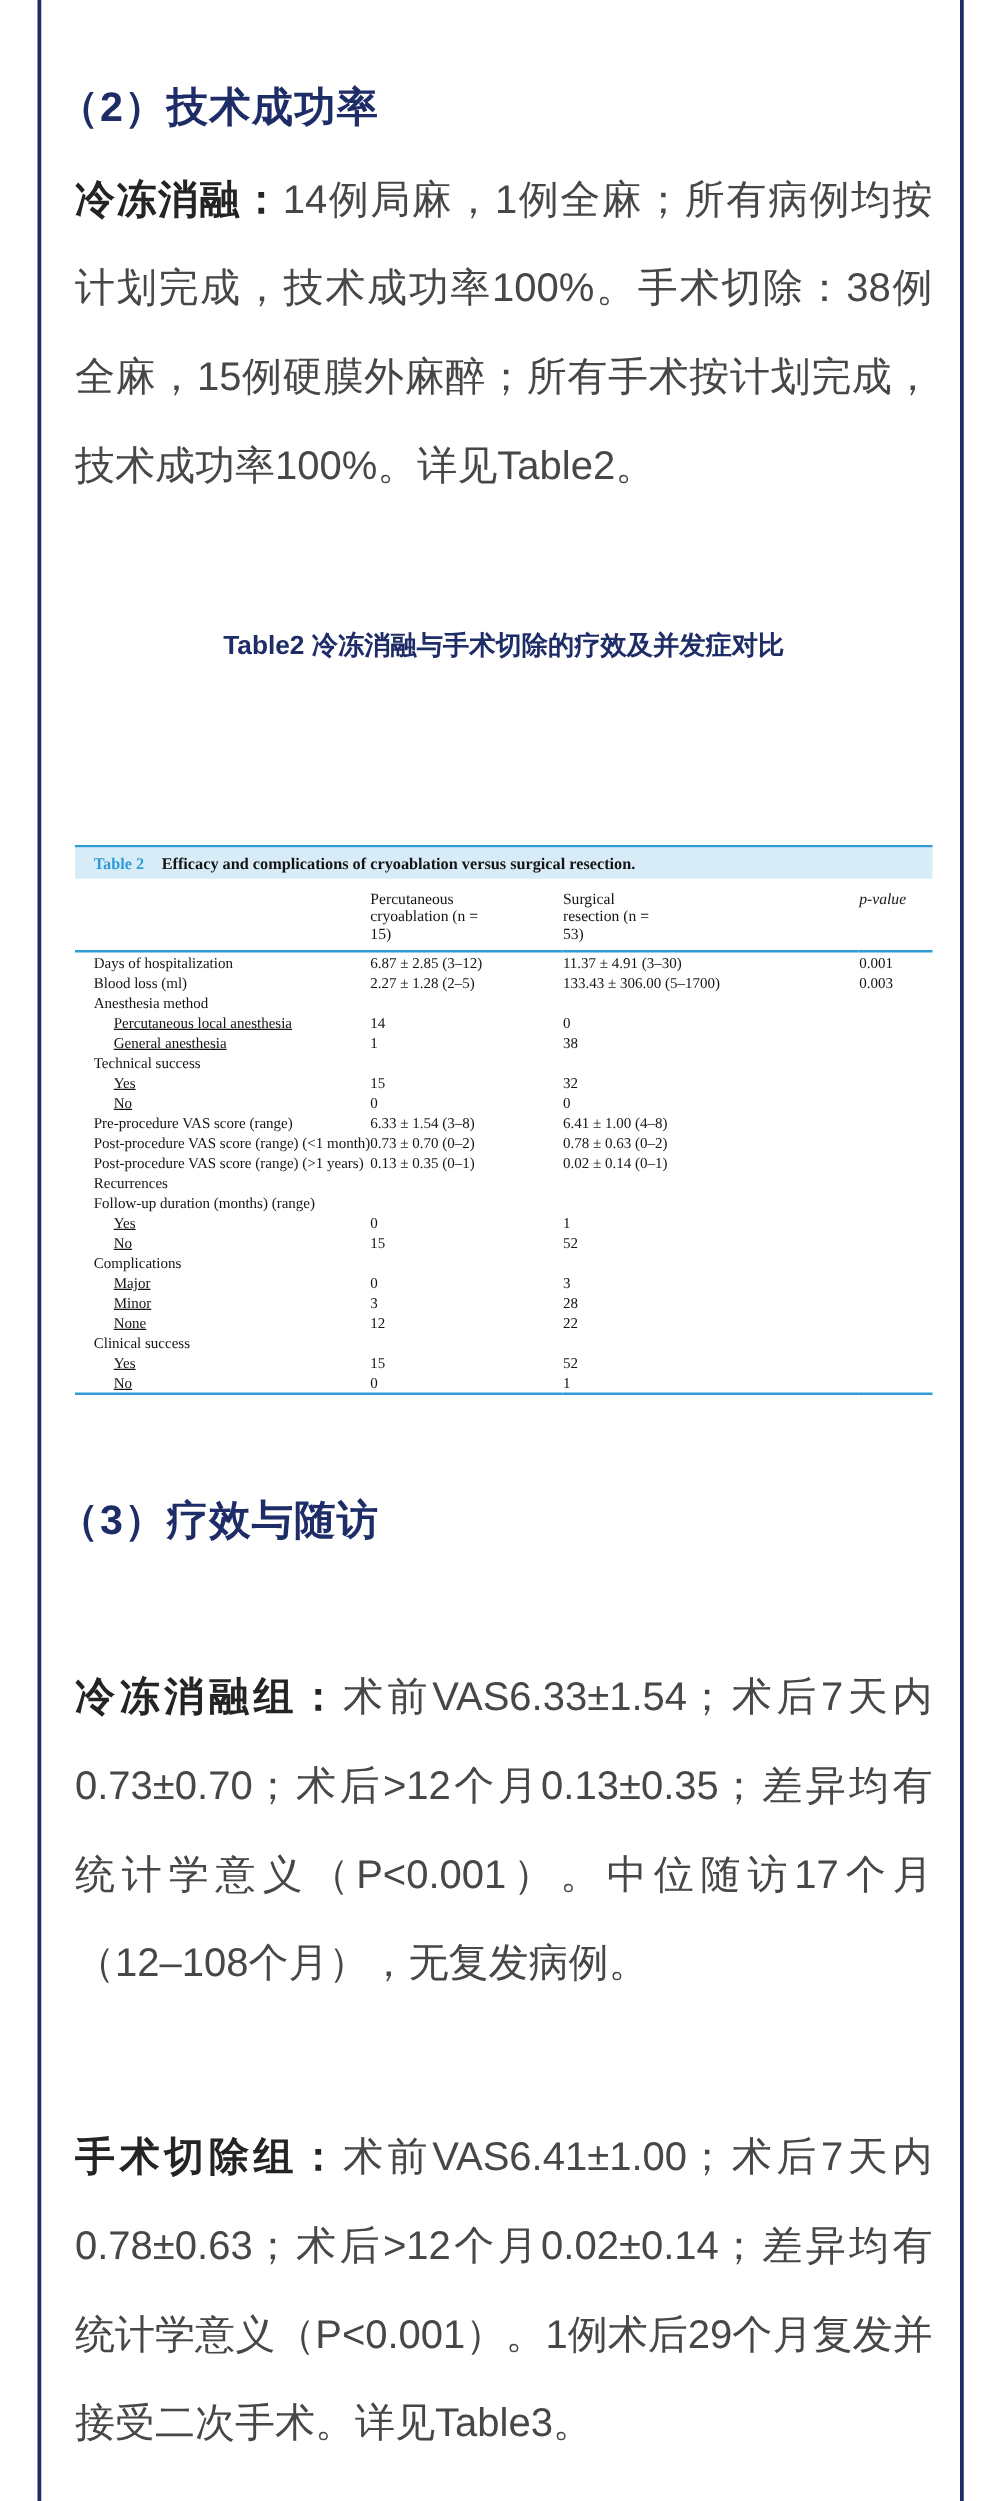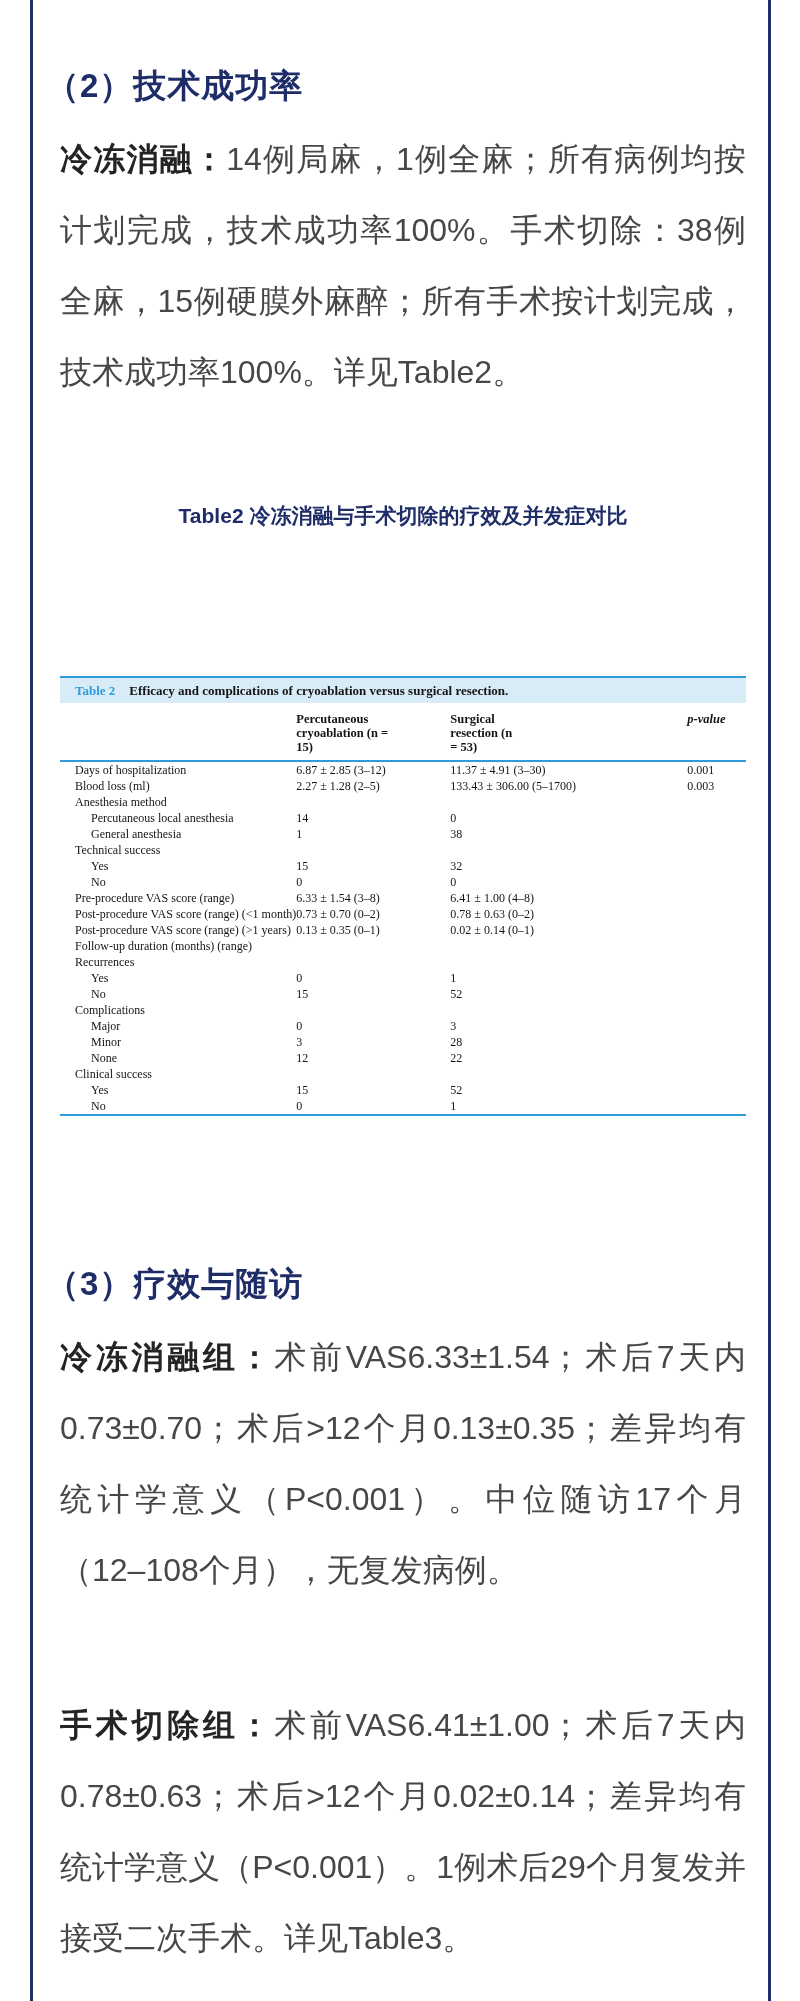--- a/index.html
+++ b/index.html
@@ -9,21 +9,21 @@
   }
   .side-border { position:absolute; top:0; bottom:0; width:3px; background:#1e2c67; }
   #border-left  { left:30px; }
   #border-right { left:768px; }
 
   .h-navy {
     position:absolute; left:46px; margin:0; font-weight:bold;
     color:#1e2c67; font-size:33px; letter-spacing:1px; line-height:1.2;
   }
   #heading2 { top:66px; }
-  #heading3 { top:1264px; }
+  #heading3 { top:1196px; }
 
   .para {
     position:absolute; left:60px; width:686px; margin:0;
     font-size:32px; line-height:71px; color:#474747;
     text-align:justify; text-justify:inter-ideograph;
   }
   .para .lead { font-weight:bold; color:#242424; }
   #para2  { top:124px; }
   #para3a { top:1322px; }
   #para3b { top:1690px; }
@@ -40,33 +40,33 @@
     border-top:2px solid #2f9bd8; background:#ffffff;
   }
   .t-caption {
     background:#d8ecf8; padding:5px 10px 5px 15px;
     font-size:13px; font-weight:bold; line-height:15px;
   }
   .t-caption .lbl { color:#2f9bd8; margin-right:14px; }
 
   #table2-table { border-collapse:collapse; width:100%; margin-top:9px; border-bottom:2px solid #2f9bd8; }
   #table2-table th {
-    text-align:left; font-size:12.5px; font-weight:bold;
+    text-align:left; font-size:12.5px; font-weight:normal;
     padding:0 0 6px 0; vertical-align:top; line-height:14px;
     border-bottom:2px solid #2f9bd8;
   }
   #table2-table th .hwrap1 { display:block; max-width:100px; }
   #table2-table th .hwrap2 { display:block; max-width:70px; }
   .pcol-head { font-style:italic;margin-left:44px; }
   #table2-table td {
     font-size:12px; height:16px; line-height:16px; padding:0; vertical-align:middle;
     white-space:nowrap;
   }
   td.lbl-cell { padding-left:15px !important;margin-top:27px; }
-  td.lbl-cell.indent { padding-left:31px !important; }
+  td.lbl-cell.indent { padding-left:31px !important;text-decoration:underline; }
 </style>
 </head>
 <body>
 
 <div class="side-border" id="border-left"></div>
 <div class="side-border" id="border-right"></div>
 
 <h2 class="h-navy" id="heading2">（2）技术成功率</h2>
 
 <p class="para" id="para2"><span class="lead">冷冻消融：</span><span>14例局麻，1例全麻；所有病例均按计划完成，技术成功率100%。手术切除：38例全麻，15例硬膜外麻醉；所有手术按计划完成，技术成功率100%。详见Table2。</span></p>
@@ -155,27 +155,27 @@
           <td>0.78 ± 0.63 (0–2)</td>
           <td></td>
         </tr>
         <tr>
           <td class="lbl-cell">Post-procedure VAS score (range) (&gt;1 years)</td>
           <td>0.13 ± 0.35 (0–1)</td>
           <td>0.02 ± 0.14 (0–1)</td>
           <td></td>
         </tr>
         <tr>
+          <td class="lbl-cell">Recurrences</td>
+          <td></td>
+          <td></td>
+          <td></td>
+        </tr>
+        <tr>
           <td class="lbl-cell">Follow-up duration (months) (range)</td>
-          <td></td>
-          <td></td>
-          <td></td>
-        </tr>
-        <tr>
-          <td class="lbl-cell">Recurrences</td>
           <td></td>
           <td></td>
           <td></td>
         </tr>
         <tr>
           <td class="lbl-cell indent">Yes</td>
           <td>0</td>
           <td>1</td>
           <td></td>
         </tr>

